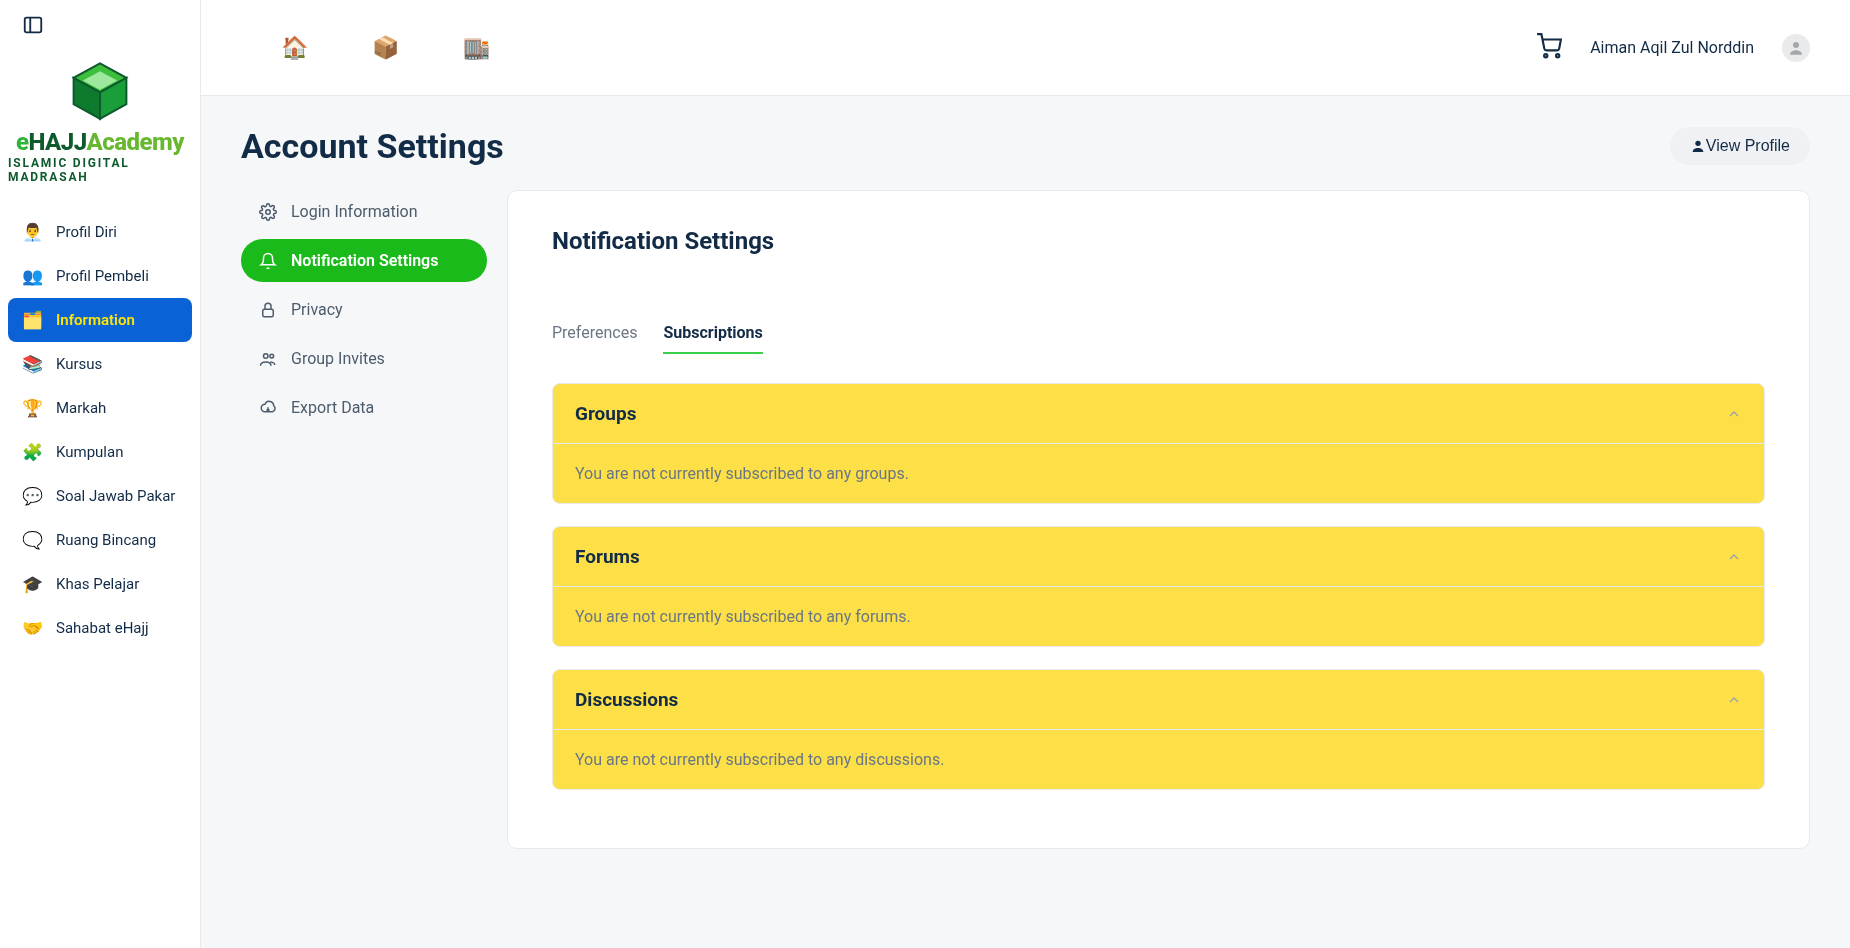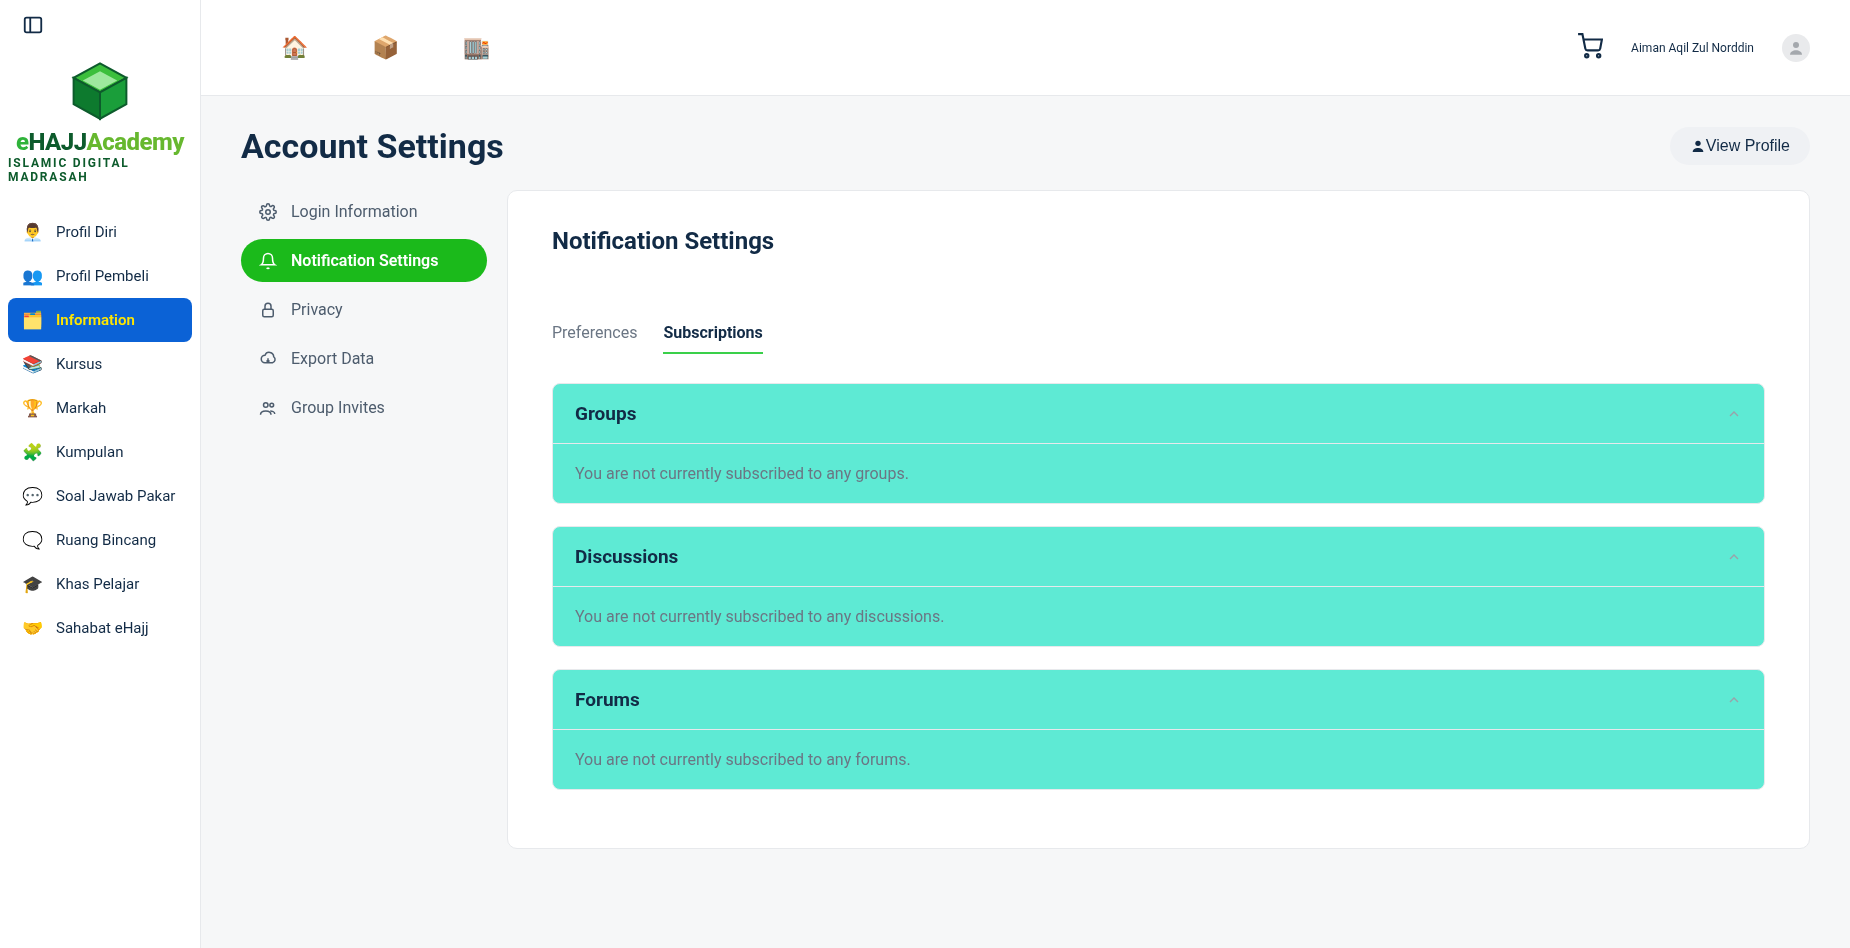--- a/index.html
+++ b/index.html
@@ -18,39 +18,39 @@
     .nav { list-style: none; padding: 8px 8px 0; }
     .nav li { display: flex; align-items: center; gap: 14px; padding: 12px 14px; border-radius: 8px; font-size: 15px; color: #122b46; cursor: pointer; }
     .nav li .emoji { width: 20px; text-align: center; font-size: 17px; }
     .nav li.active { background: #0b62d6; color: #ffe600; font-weight: 600; }
     .main { flex: 1; display: flex; flex-direction: column; overflow: auto; }
     .topbar { height: 96px; background: #fff; display: flex; align-items: center; padding: 0 40px; border-bottom: 1px solid #e7e9ec; }
     .topbar-left { display: flex; gap: 64px; align-items: center; margin-left: 40px; }
     .topbar-icon { font-size: 22px; cursor: pointer; }
     .topbar-right { margin-left: auto; display: flex; align-items: center; gap: 28px; }
     .cart-icon svg { width: 26px; height: 26px; color: #122b46; }
-    .username { font-size: 12px; color: #122b46; }
+    .username { font-size: 16px; color: #122b46; }
     .avatar { width: 28px; height: 28px; border-radius: 50%; background: #e9eaec; display: inline-flex; align-items: center; justify-content: center; }
     .avatar svg { width: 18px; height: 18px; color: #a4a8ad; }
     .content { background: #f6f7f8; flex: 1; padding: 30px 40px 44px; }
     .page-head { display: flex; align-items: center; justify-content: space-between; margin-bottom: 24px; }
     .page-title { font-size: 34px; font-weight: 700; color: #122b46; }
     .view-profile { background: #eff1f4; border-radius: 999px; padding: 10px 20px; display: inline-flex; align-items: center; gap: 0; font-size: 16px; color: #122b46; cursor: pointer; border: none; }
     .view-profile svg { width: 16px; height: 16px; }
     .settings-wrap { display: flex; gap: 20px; align-items: flex-start; }
     .settings-nav { width: 246px; list-style: none; }
     .settings-nav li { display: flex; align-items: center; gap: 14px; padding: 12px 18px; border-radius: 999px; font-size: 16px; color: #4d5c6d; cursor: pointer; margin-bottom: 6px; }
     .settings-nav li.active { background: #1bba1b; color: #fff; font-weight: 600; }
     .settings-nav li svg { width: 18px; height: 18px; flex-shrink: 0; }
     .settings-panel { flex: 1; background: #fff; border: 1px solid #e7e9ec; border-radius: 10px; padding: 36px 44px; }
     .panel-title { font-size: 24px; font-weight: 700; color: #122b46; margin-bottom: 20px; }
     .tabs { display: flex; gap: 26px; border-bottom: 1px solid transparent; margin-bottom: 28px; }
     .tab { padding-bottom: 10px; font-size: 16px; color: #6b7684; cursor: pointer; border-bottom: 2px solid transparent; margin-top: 48px; }
     .tab.active { color: #122b46; font-weight: 700; border-bottom-color: #3ad04a; }
-    .accordion { border: 1px solid #e7e9ec; border-radius: 8px; margin-bottom: 22px; overflow: hidden; background: #5eead4; }
+    .accordion { border: 1px solid #e7e9ec; border-radius: 8px; margin-bottom: 22px; overflow: hidden; background: #fde047; }
     .acc-head { display: flex; align-items: center; justify-content: space-between; padding: 18px 22px; cursor: pointer; border-bottom: 1px solid #e7e9ec; }
     .acc-title { font-size: 19px; font-weight: 700; color: #122b46; }
     .acc-head svg { width: 16px; height: 16px; color: #9aa1a9; }
     .acc-body { padding: 20px 22px; font-size: 16px; color: #6b7684; }
   </style>
 </head>
 <body>
 
 <div class="app">
   <aside class="sidebar">
@@ -171,33 +171,33 @@
           </li>
           <li>
             <svg viewBox="0 0 24 24" fill="none" stroke="currentColor" stroke-width="2">
                 <rect x="5" y="11" width="14" height="10" rx="2"></rect>
                 <path d="M8 11V7a4 4 0 0 1 8 0v4"></path>
               </svg>
             <span>Privacy</span>
           </li>
           <li>
             <svg viewBox="0 0 24 24" fill="none" stroke="currentColor" stroke-width="2">
-                <path d="M8 17a5 5 0 0 1 0-10 6 6 0 0 1 11.6 2A4.5 4.5 0 0 1 18 17H8z"></path>
-                <path d="M12 11v5m-2-2 2 2 2-2"></path>
-              </svg>
-            <span>Export Data</span>
-          </li>
-          <li>
-            <svg viewBox="0 0 24 24" fill="none" stroke="currentColor" stroke-width="2">
                 <circle cx="9" cy="8" r="3"></circle>
                 <path d="M2 21c0-3 3-5 7-5s7 2 7 5"></path>
                 <circle cx="17" cy="8" r="2.5"></circle>
                 <path d="M15 16c2 0 6 1 6 4"></path>
               </svg>
             <span>Group Invites</span>
+          </li>
+          <li>
+            <svg viewBox="0 0 24 24" fill="none" stroke="currentColor" stroke-width="2">
+                <path d="M8 17a5 5 0 0 1 0-10 6 6 0 0 1 11.6 2A4.5 4.5 0 0 1 18 17H8z"></path>
+                <path d="M12 11v5m-2-2 2 2 2-2"></path>
+              </svg>
+            <span>Export Data</span>
           </li>
         </ul>
 
         <div class="settings-panel">
           <h2 class="panel-title">Notification Settings</h2>
           <div class="tabs">
             <div class="tab">Preferences</div>
             <div class="tab active">Subscriptions</div>
           </div>
 
@@ -206,35 +206,35 @@
               <span class="acc-title">Groups</span>
               <svg viewBox="0 0 24 24" fill="none" stroke="currentColor" stroke-width="2">
                   <polyline points="6 15 12 9 18 15"></polyline>
                 </svg>
             </div>
             <div class="acc-body">You are not currently subscribed to any groups.</div>
           </div>
 
           <div class="accordion">
             <div class="acc-head">
+              <span class="acc-title">Forums</span>
+              <svg viewBox="0 0 24 24" fill="none" stroke="currentColor" stroke-width="2">
+                  <polyline points="6 15 12 9 18 15"></polyline>
+                </svg>
+            </div>
+            <div class="acc-body">You are not currently subscribed to any forums.</div>
+          </div>
+
+          <div class="accordion">
+            <div class="acc-head">
               <span class="acc-title">Discussions</span>
               <svg viewBox="0 0 24 24" fill="none" stroke="currentColor" stroke-width="2">
                   <polyline points="6 15 12 9 18 15"></polyline>
                 </svg>
             </div>
             <div class="acc-body">You are not currently subscribed to any discussions.</div>
           </div>
 
-          <div class="accordion">
-            <div class="acc-head">
-              <span class="acc-title">Forums</span>
-              <svg viewBox="0 0 24 24" fill="none" stroke="currentColor" stroke-width="2">
-                  <polyline points="6 15 12 9 18 15"></polyline>
-                </svg>
-            </div>
-            <div class="acc-body">You are not currently subscribed to any forums.</div>
-          </div>
-
         </div>
       </div>
     </div>
   </div>
 </div>
 
 </body></html>

